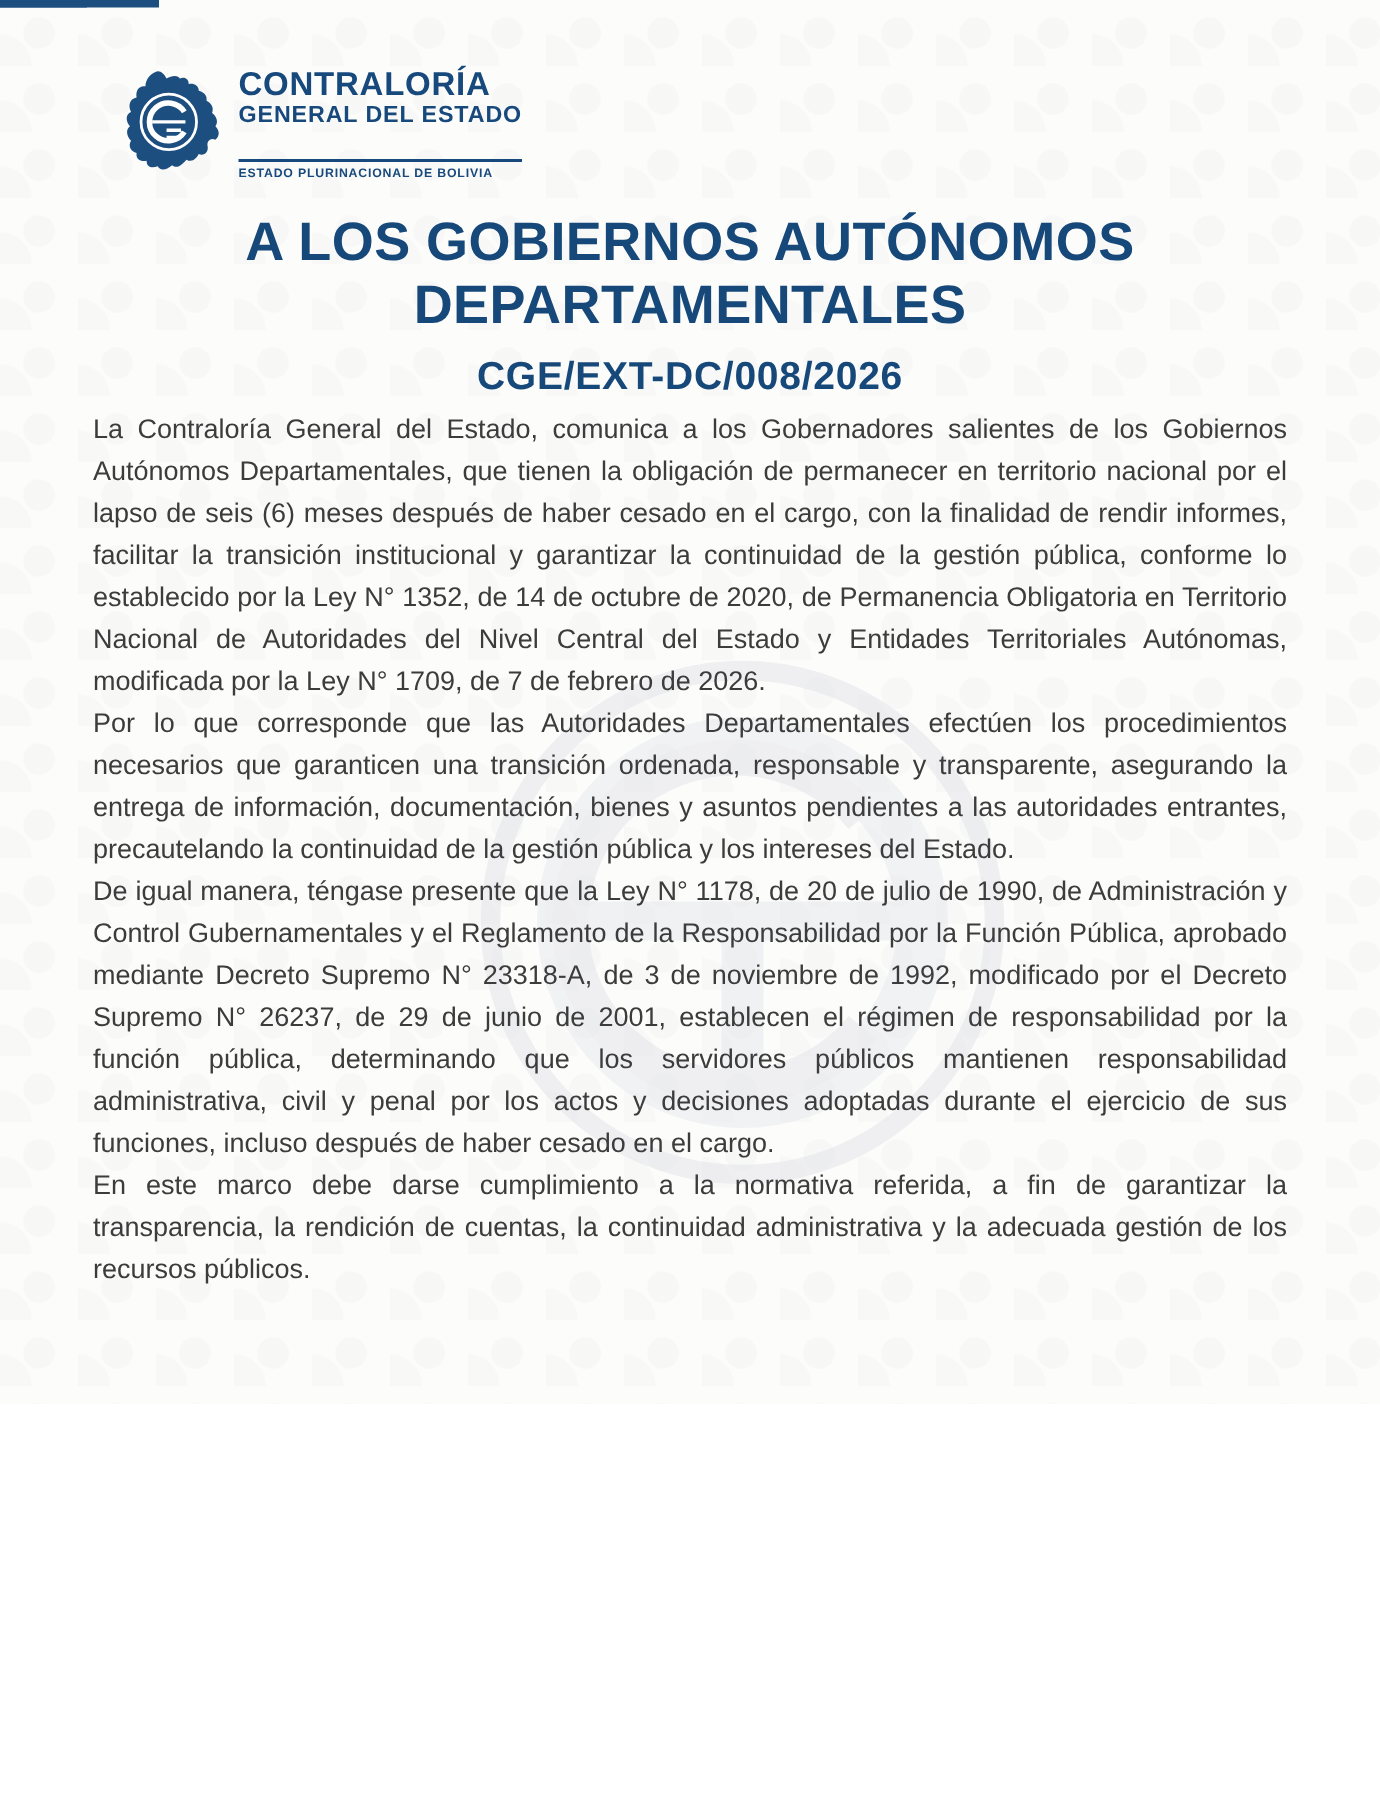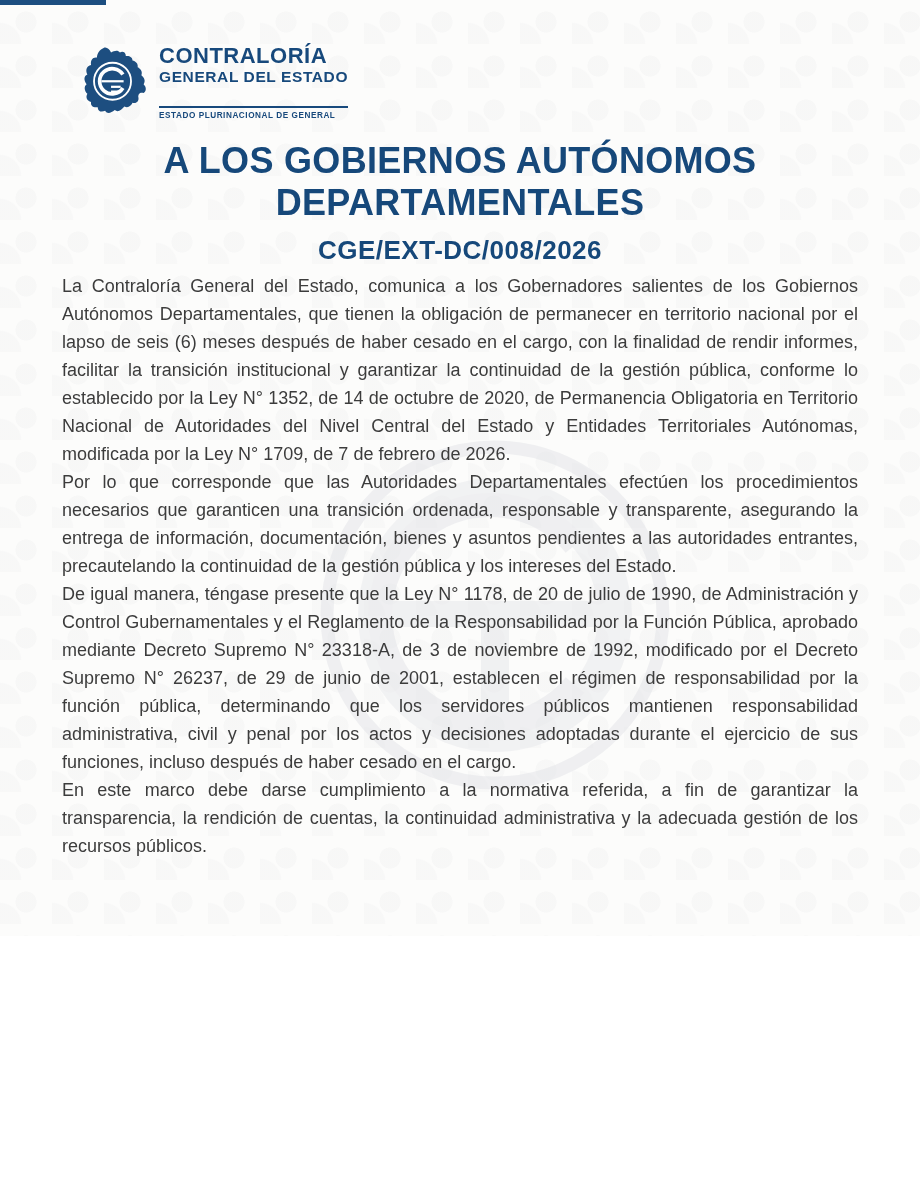--- a/index.html
+++ b/index.html
@@ -81,21 +81,21 @@
         <circle cx="48" cy="49" r="25" fill="none" stroke="#ffffff" stroke-width="2.5"></circle>
         <path d="M62,40 A17,17 0 1 0 62,58" fill="none" stroke="#ffffff" stroke-width="5"></path>
         <line x1="33" y1="49" x2="63" y2="49" stroke="#ffffff" stroke-width="3"></line>
         <line x1="46" y1="56.5" x2="59" y2="56.5" stroke="#ffffff" stroke-width="3"></line>
         <line x1="46" y1="63" x2="59" y2="63" stroke="#ffffff" stroke-width="3"></line>
       </g>
     </svg>
     <div class="logo-text">
       <div class="l1">CONTRALORÍA</div>
       <div class="l2">GENERAL DEL ESTADO</div>
-      <div class="l3">ESTADO PLURINACIONAL DE GENERAL</div>
+      <div class="l3">ESTADO PLURINACIONAL DE BOLIVIA</div>
     </div>
   </div>
 
   <div class="title-block">
     <div class="t2">A LOS GOBIERNOS AUTÓNOMOS DEPARTAMENTALES</div>
     <div class="t3">CGE/EXT-DC/008/2026</div>
   </div>
 
   <svg class="watermark" viewBox="0 0 380 380">
     <circle cx="190" cy="190" r="168" fill="none" stroke="#e3e4e8" stroke-width="13"></circle>

